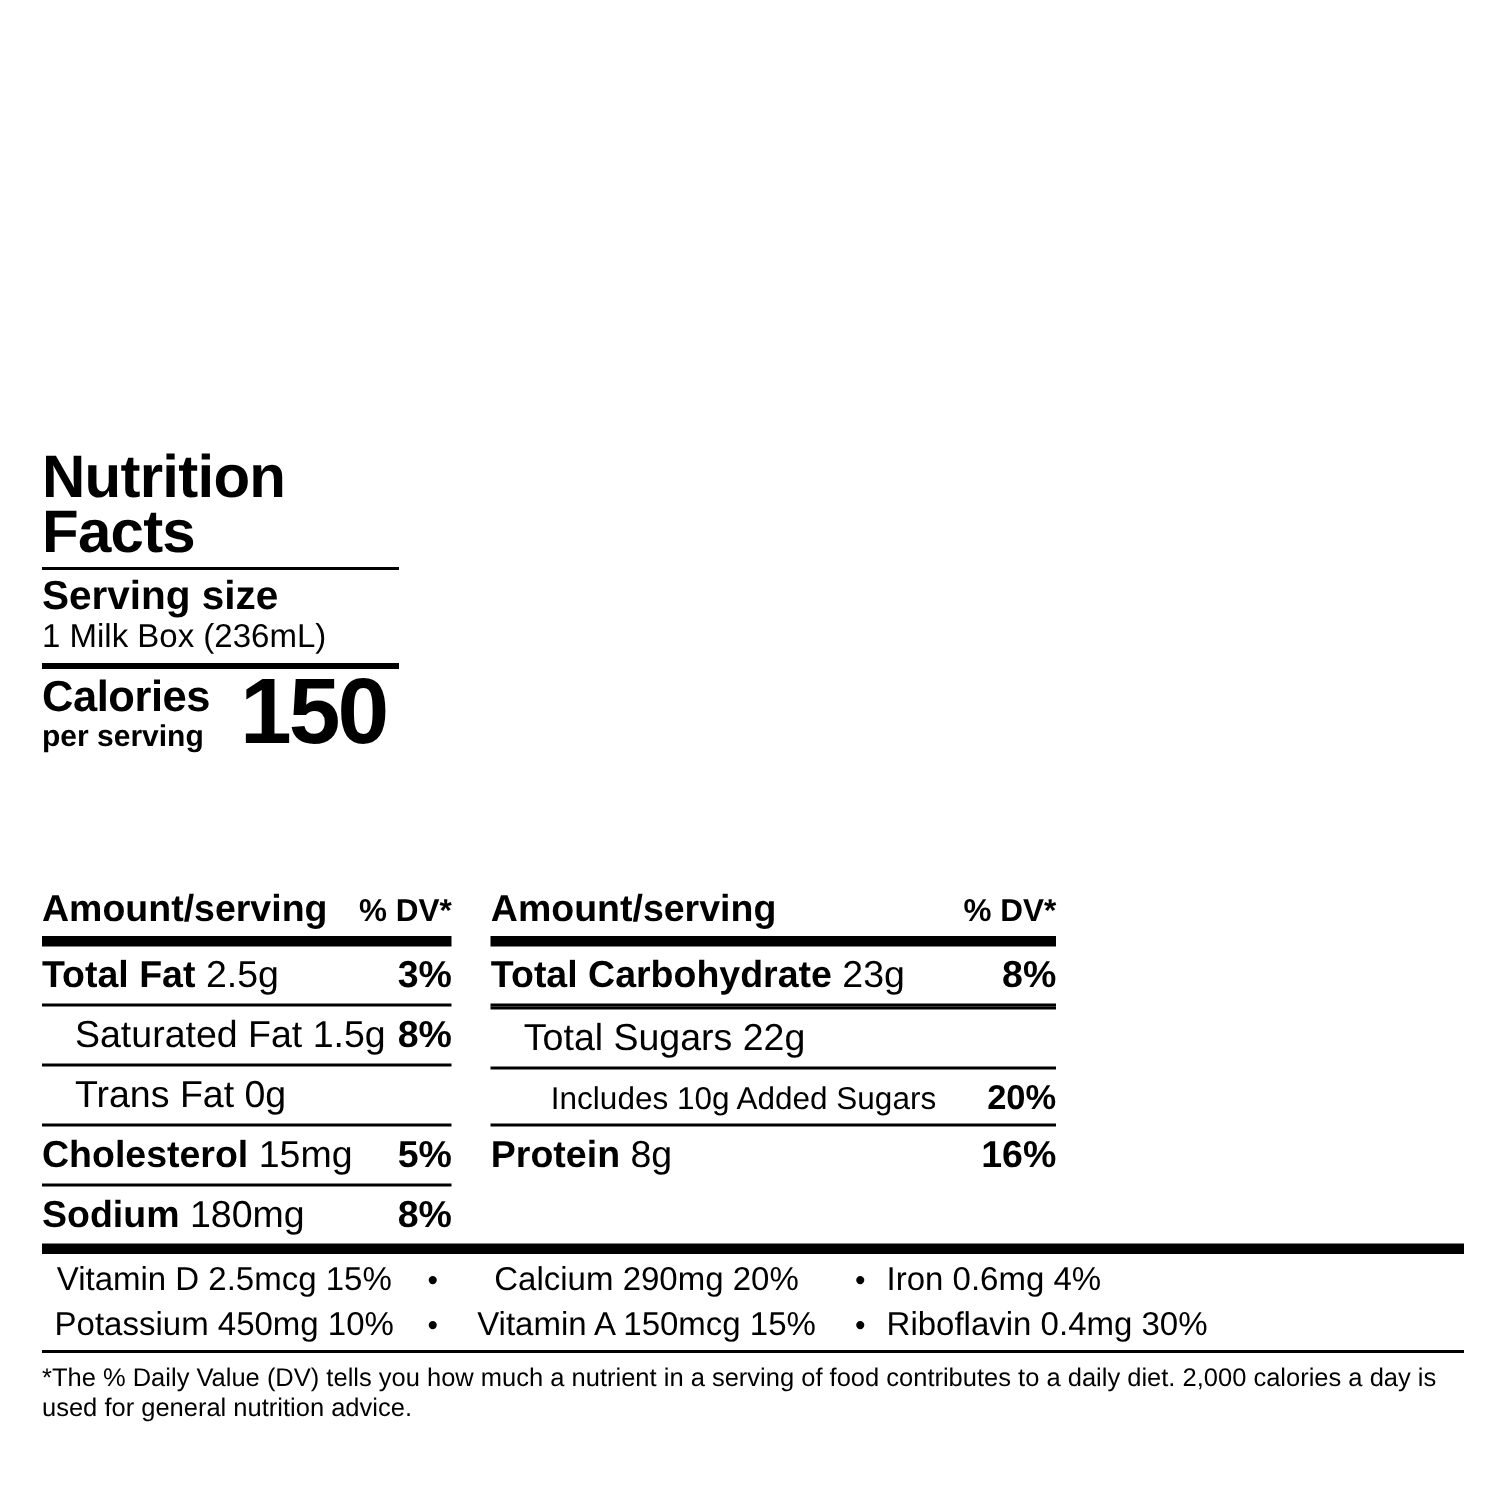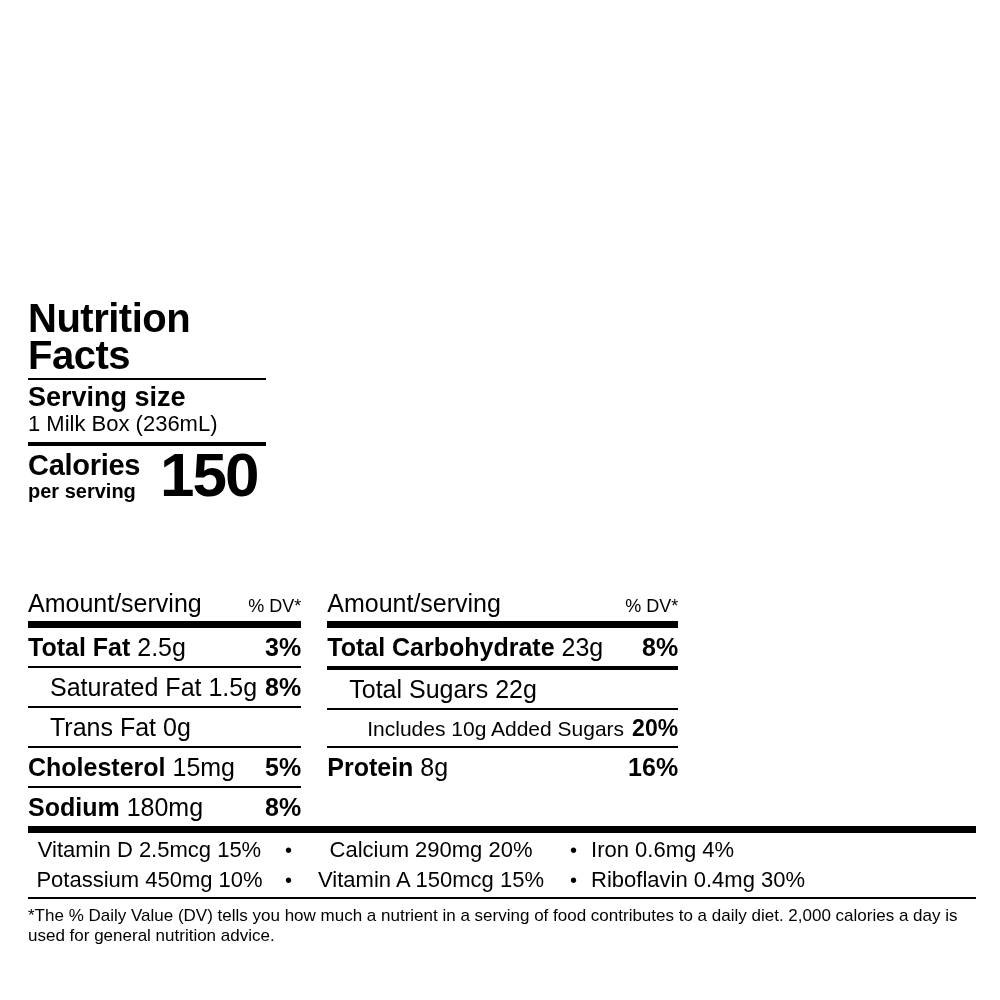--- a/index.html
+++ b/index.html
@@ -114,25 +114,25 @@
     flex: 1 1 50%;
     box-sizing: border-box;
   }
   .ncol.first { padding-right: 18px; }
   .ncol.second { padding-left: 8px; }
 
   .hdr {
     display: flex;
     justify-content: space-between;
     align-items: baseline;
-    font-weight: normal;
+    font-weight: bold;
     font-size: 25px;
     padding-bottom: 3px;
   }
-  .hdr .dv { font-size: 18px; margin-top: 48px; }
+  .hdr .dv { font-size: 21px; margin-top: 48px; }
 
   .thickline { border-bottom: 7px solid #000; }
   .thinline { border-bottom: 2px solid #000; }
 
   .nrow {
     display: flex;
     justify-content: space-between;
     align-items: baseline;
     padding: 5px 0 4px 0;
   }
@@ -141,21 +141,21 @@
     white-space: nowrap;
   }
   .nrow .nm b { font-weight: bold; }
   .nrow .pct {
     font-weight: bold;
     font-size: 25px;
     white-space: nowrap;
     padding-left: 8px;
   }
   .indent1 { padding-left: 22px; }
-  .indent2 { padding-left: 40px; }
+  .indent2 { padding-left: 40px; gap: 26px; }
   .small-row .nm { font-size: 21px; }
   .small-row .pct { font-size: 23px; }
 
   
   .vit-block {
     margin-top: 0;
     padding-top: 2px;
     text-align: center;
   }
   .vit-line {

